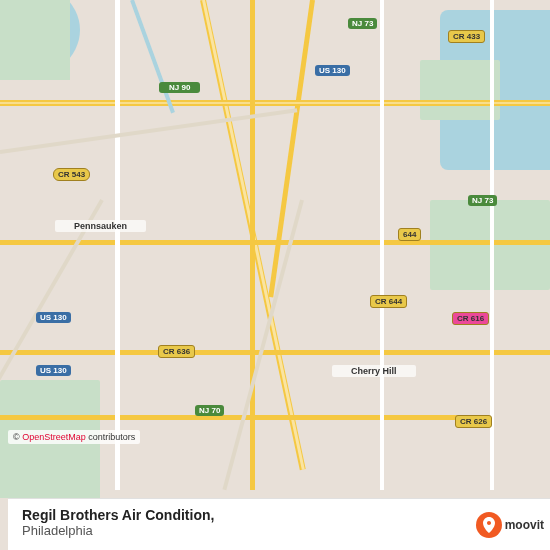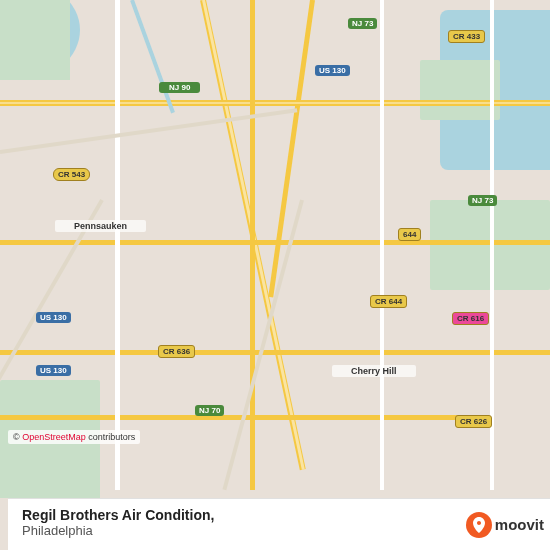--- a/index.html
+++ b/index.html
@@ -127,21 +127,21 @@
     }
 
     
     .moovit-logo {
       display: flex;
       align-items: center;
       gap: 3px;
     }
 
     .moovit-text {
-      font-size: 15px;
+      font-size: 12px;
       font-weight: bold;
       color: #333;
     }
 
     
     .osm-attr {
       position: absolute;
       bottom: 54px;
       left: 8px;
       font-size: 9px;

